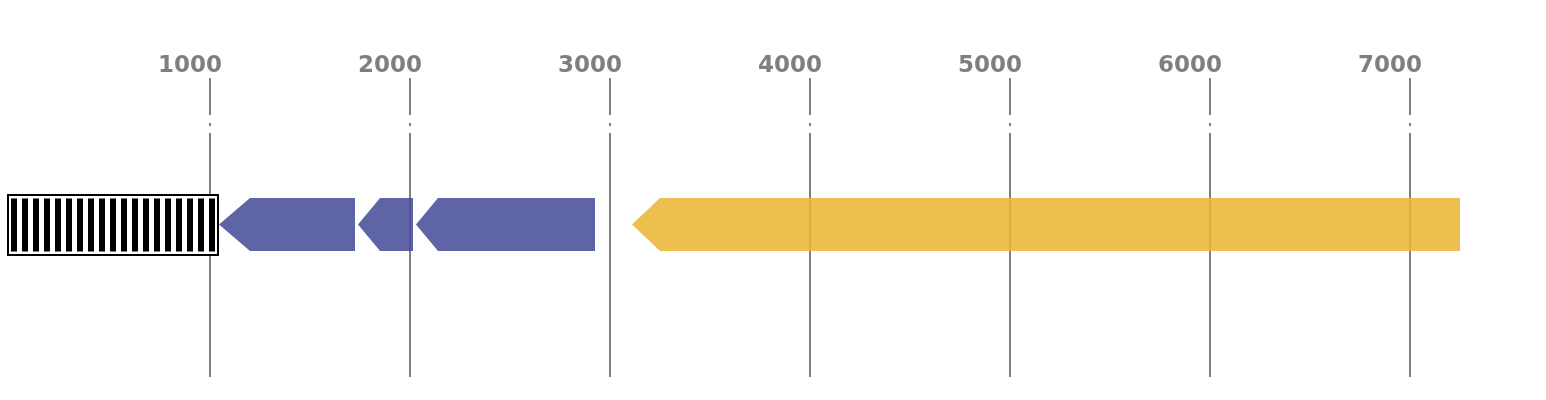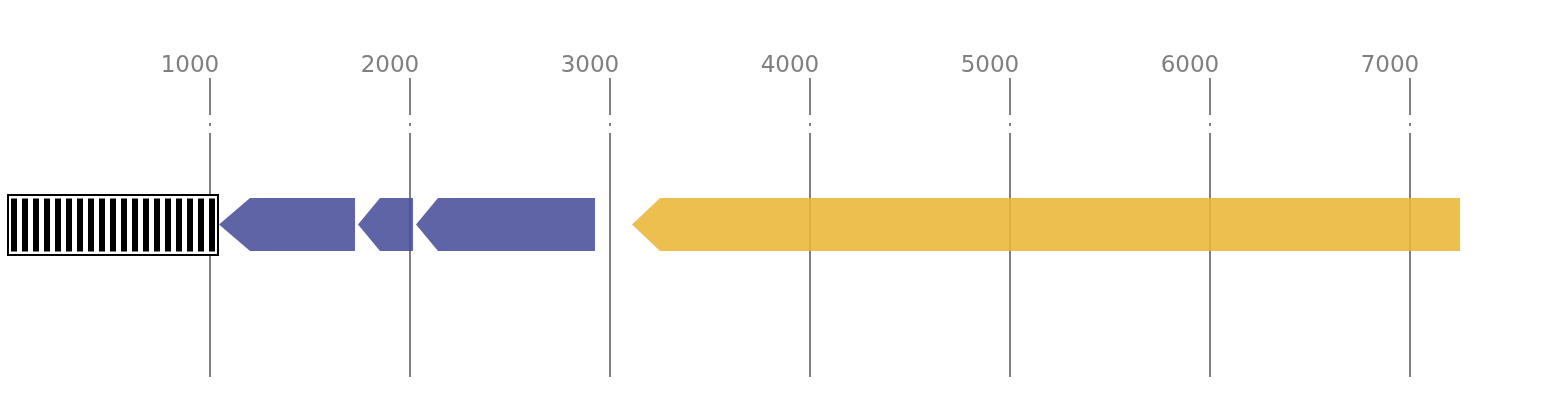--- a/index.html
+++ b/index.html
@@ -9,20 +9,21 @@
     height: 400px;
     background: #ffffff;
     overflow: hidden;
     font-family: "DejaVu Sans", sans-serif;
   }
   #figure-wrap {
     position: relative;
     width: 1546px;
     height: 400px;
     background: #ffffff;
+    font-weight: bold;
   }
   svg { display: block; }
   text { user-select: none; }
 </style>
 </head>
 <body>
 
 <div id="figure-wrap">
   <svg id="map" width="1546" height="400" viewBox="0 0 1546 400" xmlns="http://www.w3.org/2000/svg">
       <defs>

